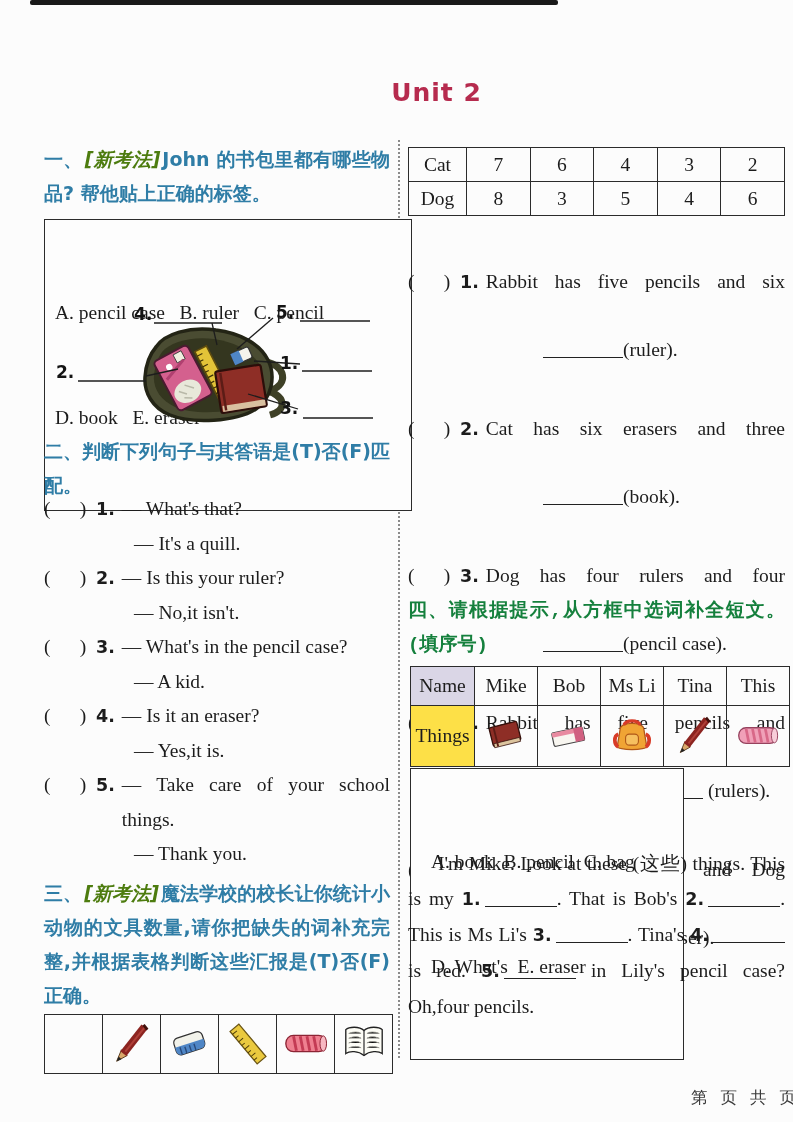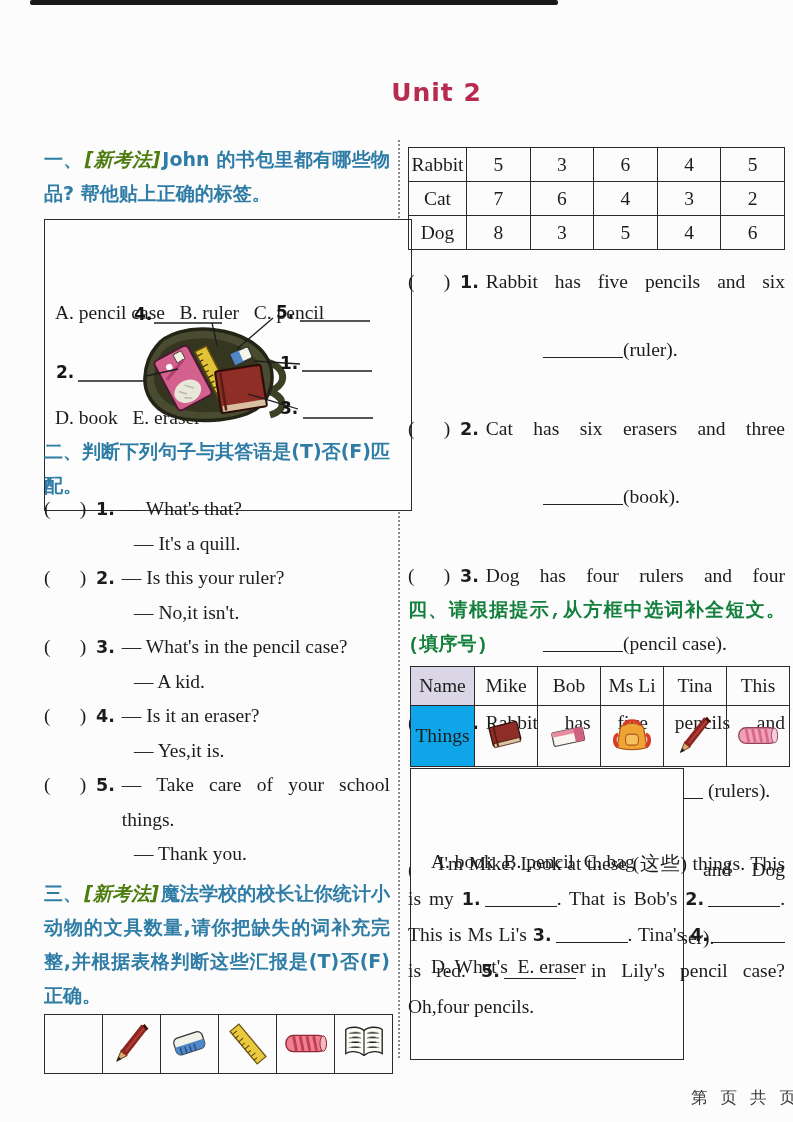--- a/index.html
+++ b/index.html
@@ -309,28 +309,20 @@
             <svg>
               <use href="#i-book-open"></use>
             </svg>
           </td>
     </tr>
   </tbody>
     </table>
 
   <table class="grid animal-table abs" style="top:147px;left:408px;">
     <tbody>
-        <tr>
-      <td class="namecol">Rabbit</td>
-      <td>5</td>
-      <td>3</td>
-      <td>6</td>
-      <td>4</td>
-      <td>5</td>
-    </tr>
     <tr>
       <td class="namecol">Cat</td>
       <td>7</td>
       <td>6</td>
       <td>4</td>
       <td>3</td>
       <td>2</td>
     </tr>
     <tr>
       <td class="namecol">Dog</td>
@@ -404,21 +396,21 @@
     <tbody>
         <tr class="r-name">
       <th style="background:#dad6e6;">Name</th>
       <td>Mike</td>
       <td>Bob</td>
       <td>Ms Li</td>
       <td>Tina</td>
       <td>This</td>
     </tr>
     <tr class="r-things">
-      <th style="background:#0ea5e9;">Things</th>
+      <th style="background:#fde047;">Things</th>
       <td>
             <svg>
               <use href="#i-book-closed"></use>
             </svg>
           </td>
       <td>
             <svg>
               <use href="#i-eraser-white"></use>
             </svg>
           </td>

